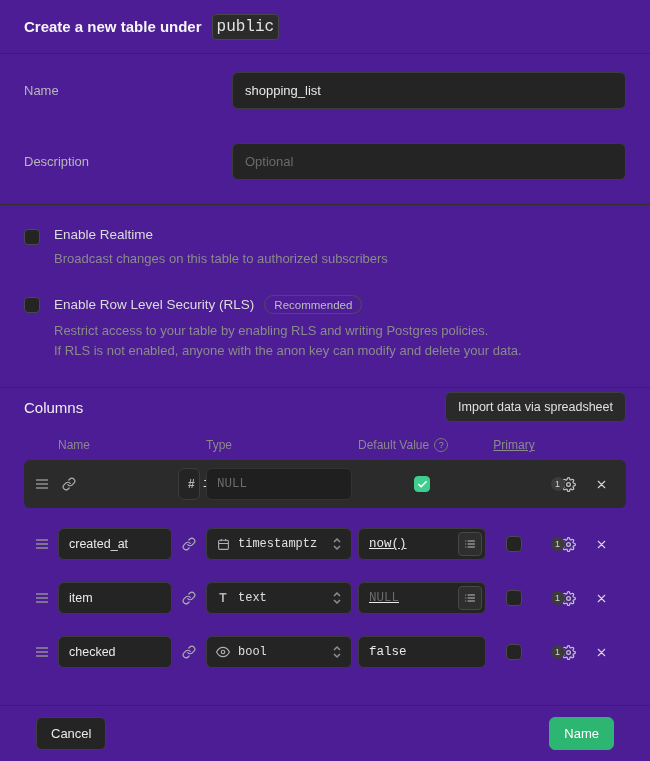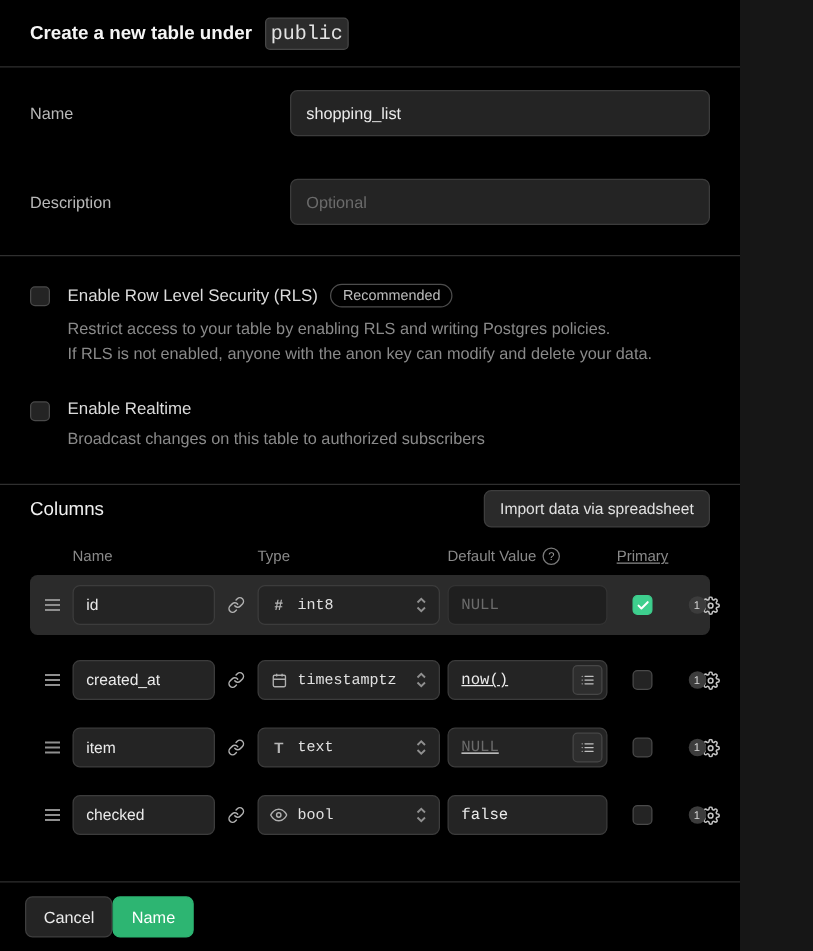--- a/index.html
+++ b/index.html
@@ -1,19 +1,19 @@
 <!DOCTYPE html>
 <html><head>
 <meta charset="utf-8">
 <style>
   * { box-sizing: border-box; margin: 0; padding: 0; }
   html,body { background:#161616; }
   body { font-family:"Liberation Sans", sans-serif; }
 
-  .modal { width:592px; height:761px; background:#000000; color:#ededed;
+  .modal { width:650px; height:761px; background:#4c1d95; color:#ededed;
            display:flex; flex-direction:column; overflow:hidden; }
 
   
   .modal-header { flex:0 0 54px; display:flex; align-items:center;
                   padding:0 24px; border-bottom:1px solid #2f2f2f; }
   .modal-title { font-size:15px; font-weight:700; color:#f5f5f5;
                  display:flex; align-items:center; gap:10px; }
   .schema-badge { font-family:"Liberation Mono", monospace; font-size:16px; font-weight:400;
                   color:#e3e3e3; background:#2b2b2b; border:1px solid #474747;
                   border-radius:4px; padding:3px 4px; }
@@ -85,22 +85,22 @@
   .settings-btn { grid-column:7; display:flex; align-items:center; justify-content:center;
                   background:none; border:none; cursor:pointer; }
   .count-badge { width:14px; height:14px; border-radius:50%; background:#3c3c3c; color:#d5d5d5;
                  font-size:9px; display:flex; align-items:center; justify-content:center;
                  margin-right:-4px; position:relative; z-index:1;
                  font-family:"Liberation Sans", sans-serif; }
   .remove-btn { background:none; border:none; justify-self:center; cursor:pointer;
                 display:flex; align-items:center; justify-content:center; }
 
   
-  .modal-footer { flex:0 0 auto; border-top:1px solid #2f2f2f; padding:11px 20px;
-                  display:flex; justify-content:flex-start; align-items:center; }
+  .modal-footer { flex:0 0 auto; border-top:1px solid #2f2f2f; padding:11px 36px;
+                  display:flex; justify-content:space-between; align-items:center; }
   .btn { border-radius:6px; font-size:13px; padding:8px 14px; cursor:pointer;
          font-family:inherit; }
   .btn-cancel { background:#242424; border:1px solid #3e3e3e; color:#eaeaea; }
   .btn-save { background:#2db572; border:1px solid #2db572; color:#ffffff; }
 </style>
 </head>
 <body>
 
 <div class="modal">
 
@@ -116,42 +116,42 @@
       <label class="form-label">Name</label>
       <input class="text-input" value="shopping_list" style="">
     </div>
     <div class="form-row">
       <label class="form-label">Description</label>
       <input class="text-input" placeholder="Optional" style="">
     </div>
   </div>
 
   <div class="options-section">
+    <div class="option">
+      <span class="checkbox"></span>
+      <div>
+        <div class="option-title">
+          <span>Enable Realtime</span>
+        </div>
+        <div class="option-desc">Broadcast changes on this table to authorized subscribers</div>
+      </div>
+    </div>
     <div class="option">
       <span class="checkbox"></span>
       <div>
         <div class="option-title">
           <span>Enable Row Level Security (RLS)</span>
           <span class="pill">Recommended</span>
         </div>
         <div class="option-desc">
           <div>Restrict access to your table by enabling RLS and writing Postgres policies.</div>
           <div>If RLS is not enabled, anyone with the anon key can modify and delete your data.</div>
         </div>
       </div>
     </div>
-    <div class="option">
-      <span class="checkbox"></span>
-      <div>
-        <div class="option-title">
-          <span>Enable Realtime</span>
-        </div>
-        <div class="option-desc">Broadcast changes on this table to authorized subscribers</div>
-      </div>
-    </div>
   </div>
 
   <div class="columns-section">
     <div class="columns-header">
       <div class="columns-title">Columns</div>
       <button class="import-btn">Import data via spreadsheet</button>
     </div>
 
     <div class="grid col-headers">
       <span class="h-name">Name</span>
@@ -162,21 +162,20 @@
       </span>
       <span class="h-primary">Primary</span>
     </div>
 
     <div class="grid col-row highlight">
       <button class="drag-handle">
         <svg width="14" height="12" viewBox="0 0 14 12">
             <path d="M1 2h12M1 6h12M1 10h12" stroke="#8f8f8f" stroke-width="1.6"></path>
           </svg>
       </button>
-      <input class="row-input" value="id" style="">
       <button class="link-btn">
         <svg width="14" height="14" viewBox="0 0 24 24" fill="none" stroke="#b0b0b0" stroke-width="2" stroke-linecap="round">
             <path d="M10 13a5 5 0 0 0 7.54.54l3-3a5 5 0 0 0-7.07-7.07l-1.72 1.71"></path>
             <path d="M14 11a5 5 0 0 0-7.54-.54l-3 3a5 5 0 0 0 7.07 7.07l1.71-1.71"></path>
           </svg>
       </button>
       <div class="type-select">
         <span class="type-icon">#</span>
         <span class="type-label">int8</span>
         <span class="chevrons">

